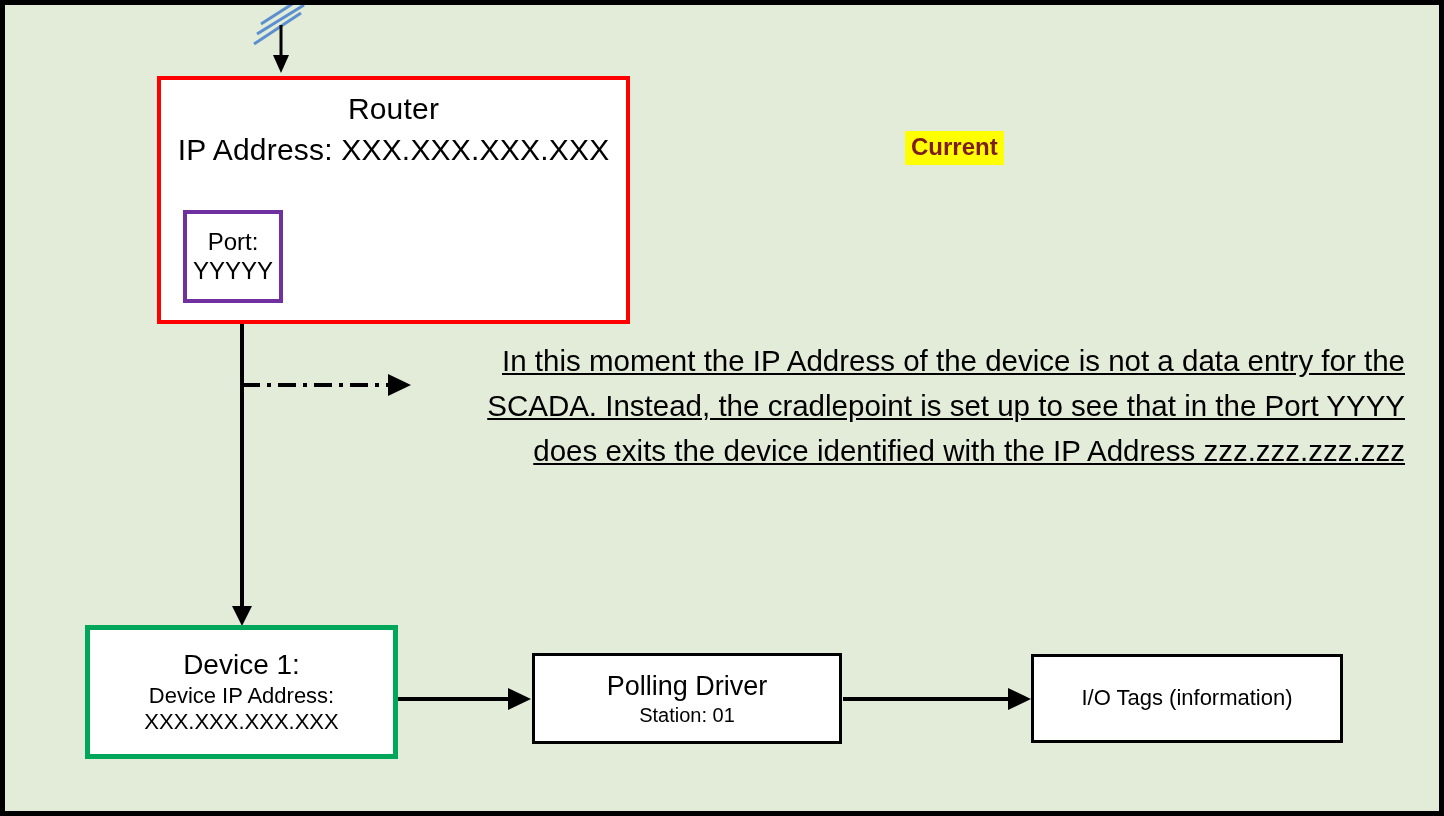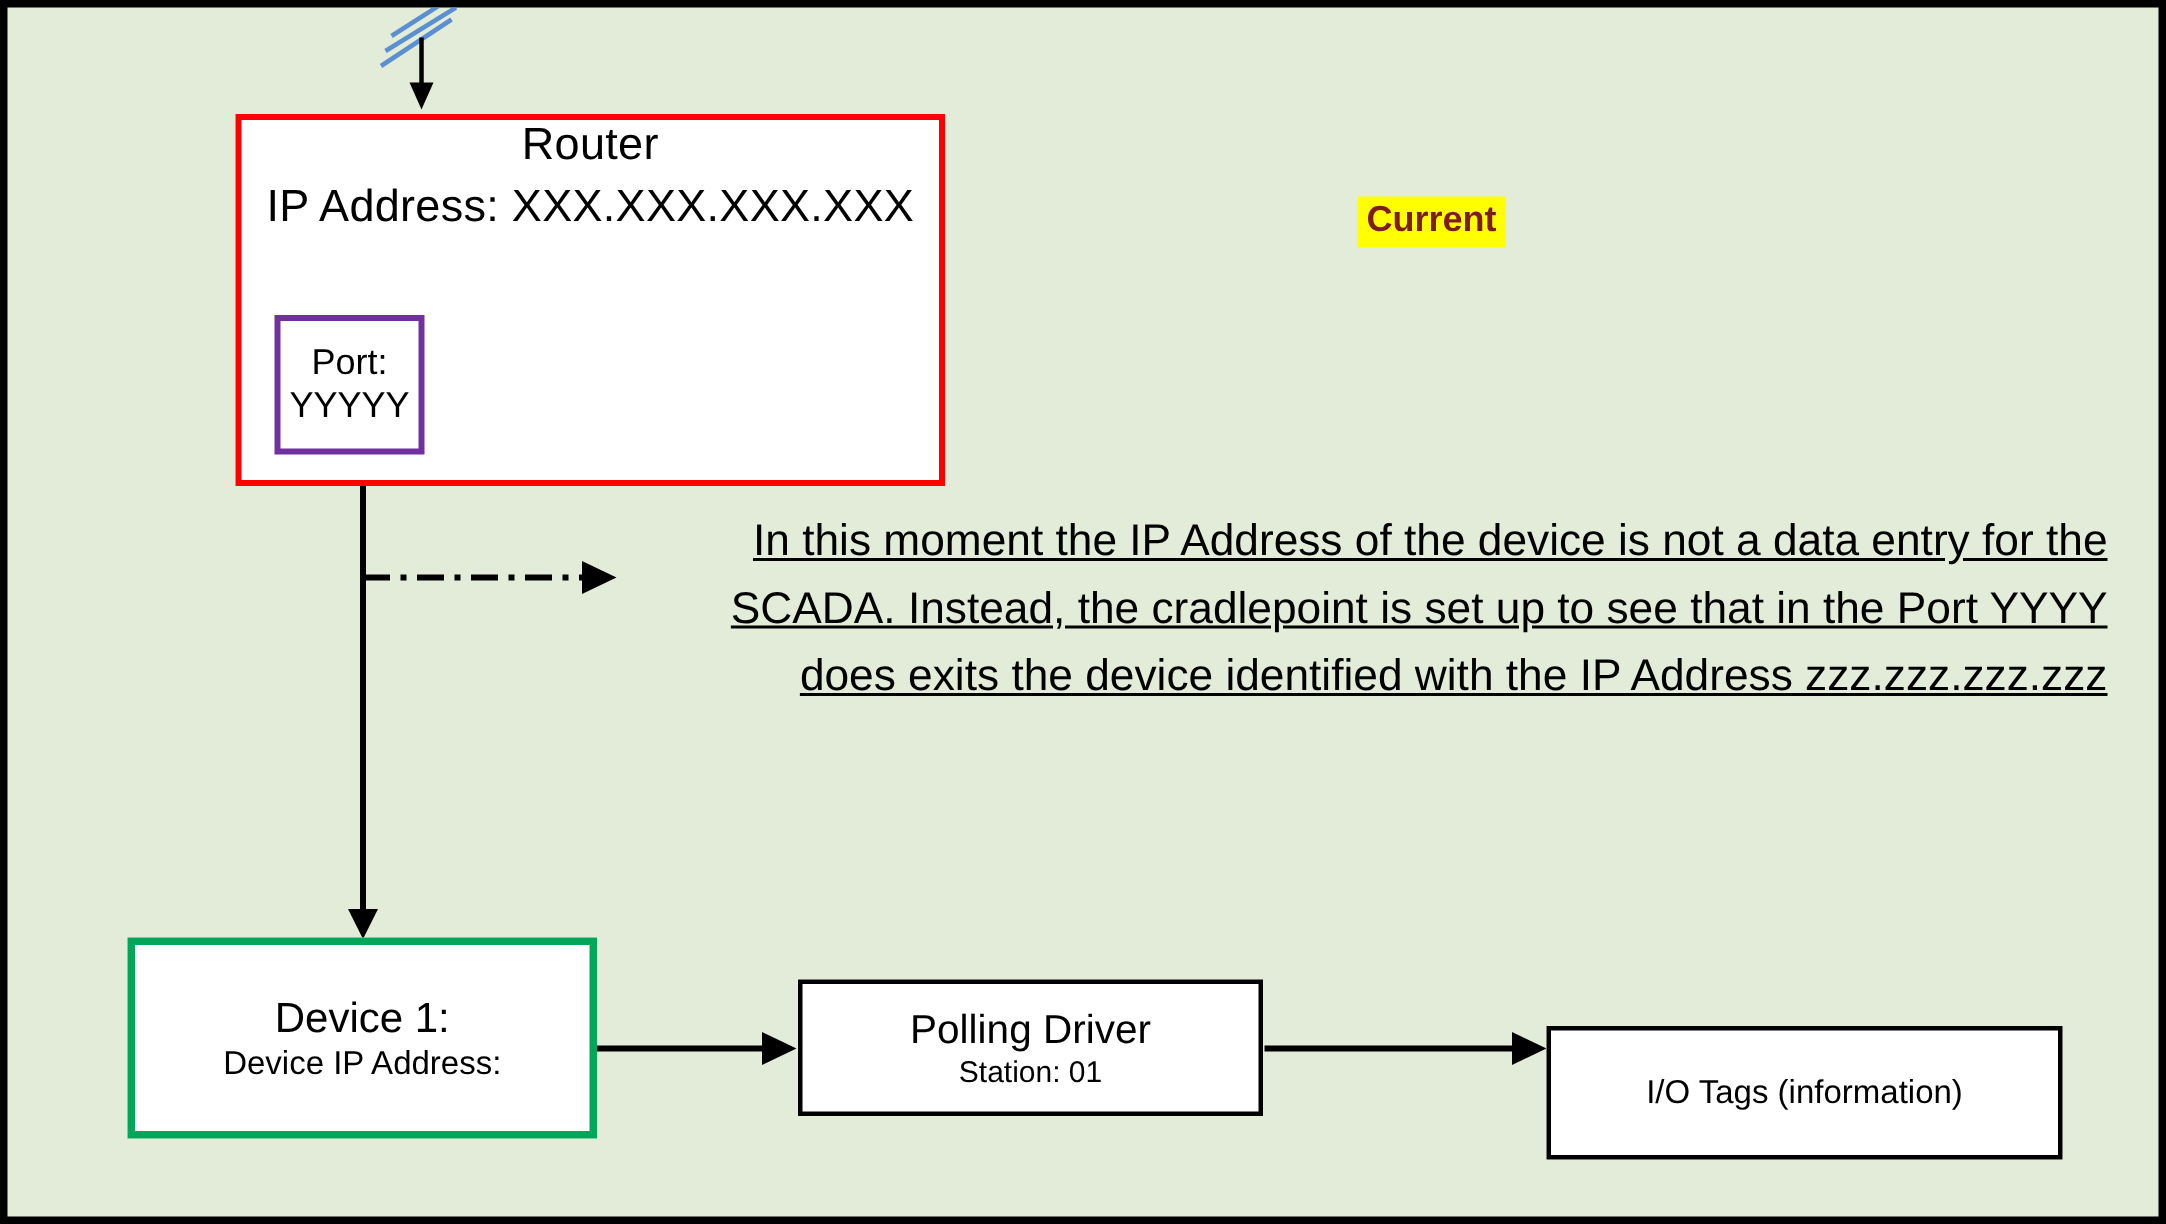--- a/index.html
+++ b/index.html
@@ -41,20 +41,21 @@
   }
 
   
   #router-box {
     left: 152px;
     top: 71px;
     width: 473px;
     height: 248px;
     border: 4px solid #ff0000;
     justify-content: flex-start;
+    padding-top: 12px;
   }
   #router-title {
     font-size: 30px;
     letter-spacing: 0.2px;
   }
   #router-ip {
     font-size: 30px;
     margin-top: 7px;
     letter-spacing: 0.2px;
   }
@@ -126,22 +127,22 @@
     width: 310px;
     height: 91px;
     border: 3px solid #000000;
   }
   #polling-title { font-size: 27px; margin-bottom: 3px; }
   #polling-station { font-size: 20px; }
 
   
   #iotags-box {
     left: 1026px;
-    top: 679px;
-    width: 344px;
+    top: 649px;
+    width: 312px;
     height: 89px;
     border: 3px solid #000000;
   }
   #iotags-label { font-size: 22px; }
 </style>
 </head>
 <body>
 
 <div id="canvas">
 
@@ -197,20 +198,21 @@
     </div>
   </div>
 
   <div id="current-label">Current</div>
 
   <div id="note-text">In this moment the IP Address of the device is not a data entry for the SCADA. Instead, the cradlepoint is set up to see that in the Port YYYY does exits the device identified with the IP Address zzz.zzz.zzz.zzz</div>
 
   <div class="node" id="device-box">
     <div id="device-title">Device 1:</div>
     <div id="device-ip-label">Device IP Address:</div>
+    <div id="device-ip-value">XXX.XXX.XXX.XXX</div>
   </div>
 
   <div class="node" id="polling-box">
     <div id="polling-title">Polling Driver</div>
     <div id="polling-station">Station: 01</div>
   </div>
 
   <div class="node" id="iotags-box">
     <div id="iotags-label">I/O Tags (information)</div>
   </div>

